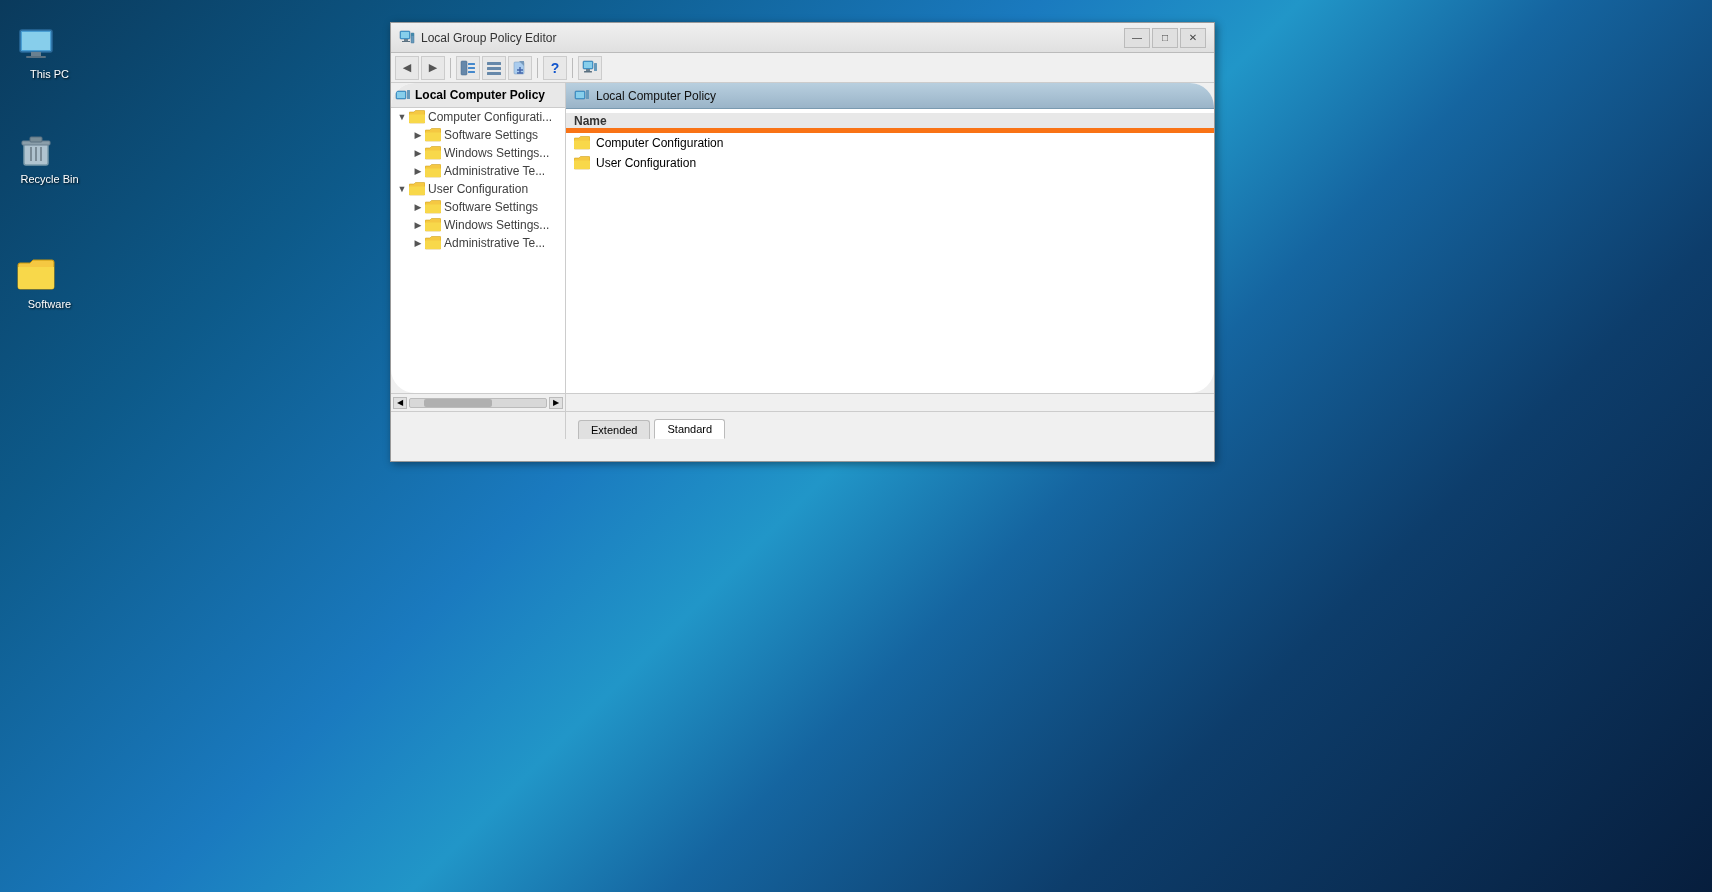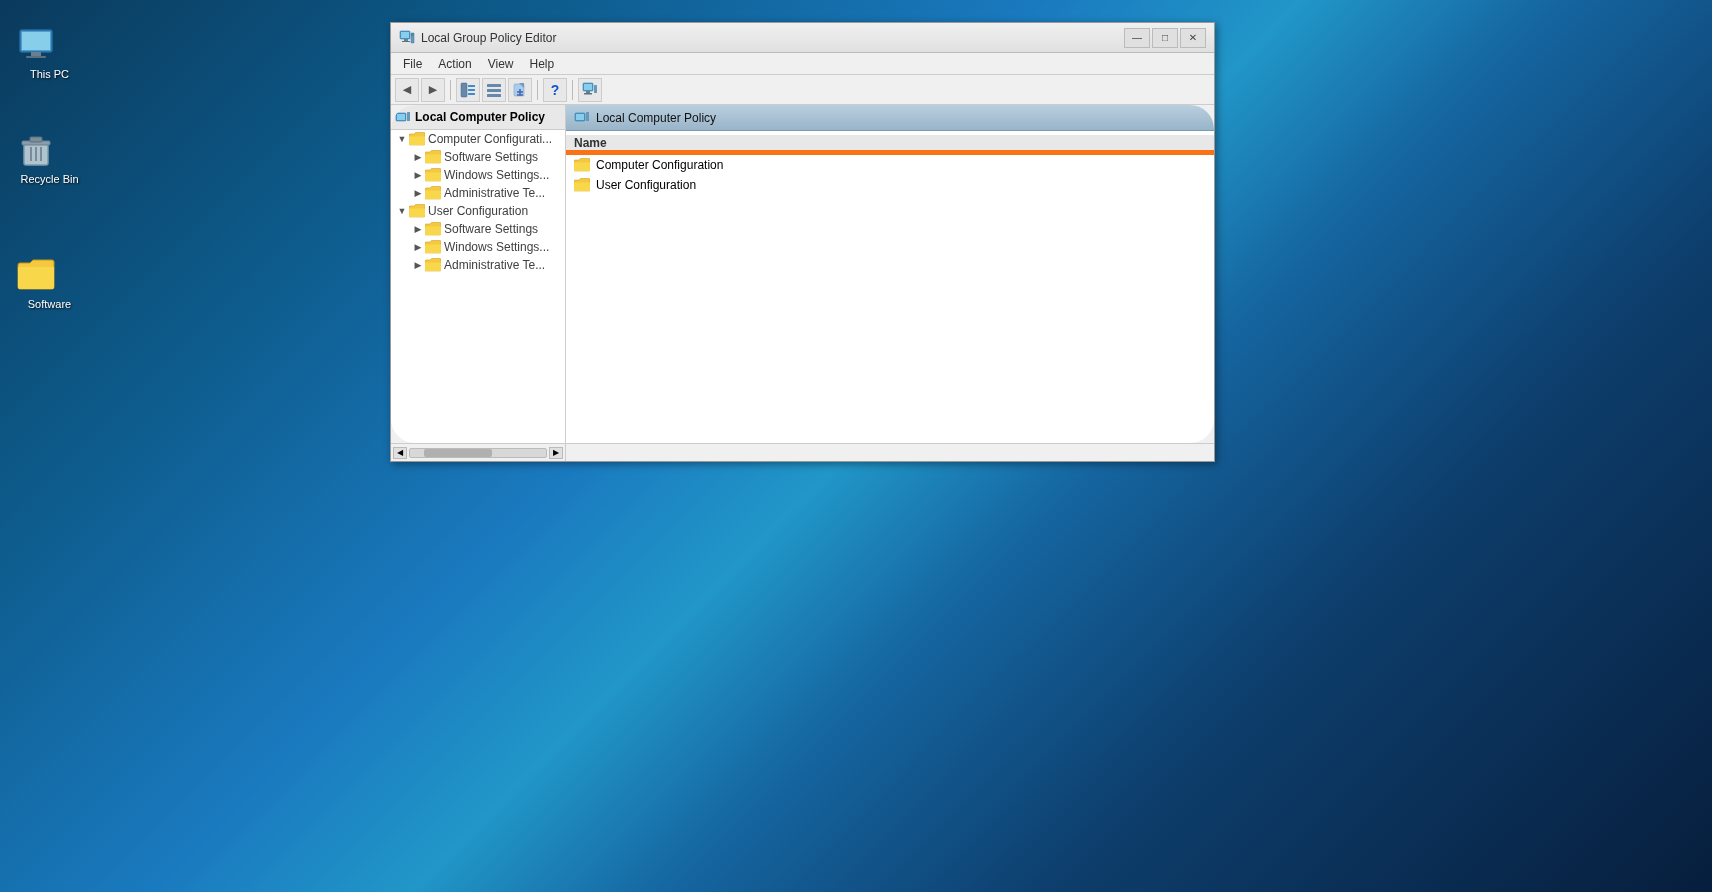--- a/index.html
+++ b/index.html
@@ -382,26 +382,20 @@
         <rect x="12" y="3" width="3" height="3" rx="0.5" fill="#4488aa"></rect>
       </svg>
       <span class="window-title-text">Local Group Policy Editor</span>
       <div class="window-controls">
         <div class="window-control-btn">—</div>
         <div class="window-control-btn">□</div>
         <div class="window-control-btn close">✕</div>
       </div>
     </div>
 
-    <div class="menubar">
-      <div class="menu-item">File</div>
-      <div class="menu-item">Action</div>
-      <div class="menu-item">View</div>
-      <div class="menu-item">Help</div>
-    </div>
 
     <div class="toolbar">
       <div class="toolbar-btn" style="font-size:11px;">◀</div>
       <div class="toolbar-btn" style="font-size:11px;">▶</div>
       <div class="toolbar-separator"></div>
 
       <div class="toolbar-btn">
         <svg viewBox="0 0 16 16" width="16" height="16">
           <rect x="1" y="1" width="6" height="14" rx="1" fill="#6688aa" stroke="#446688" stroke-width="0.5"></rect>
           <rect x="8" y="3" width="7" height="2" rx="0.5" fill="#4488cc"></rect>
@@ -568,17 +562,24 @@
         <div style="width:175px; display:flex; align-items:center; padding:0 2px; border-right:1px solid #ccc;">
           <div class="scroll-arrow">◀</div>
           <div class="hscroll-track" style="flex:1; height:10px; background:#d8d8d8; border:1px solid #bbb; margin:0 2px; position:relative;">
             <div class="hscroll-thumb" style="position:absolute; left:10%; width:50%; height:100%; background:#b0b0b0;"></div>
           </div>
           <div class="scroll-arrow">▶</div>
         </div>
         <div style="flex:1;"></div>
       </div>
 
+      <div class="status-bar">
+        <div style="width:175px; border-right:1px solid #ccc; height:100%;"></div>
+        <div style="flex:1; display:flex; align-items:flex-end; padding-left:8px;">
+          <div class="tab">Extended</div>
+          <div class="tab active">Standard</div>
+        </div>
+      </div>
 
     </div>
   </div>
 
 </div>
 
 </body></html>

